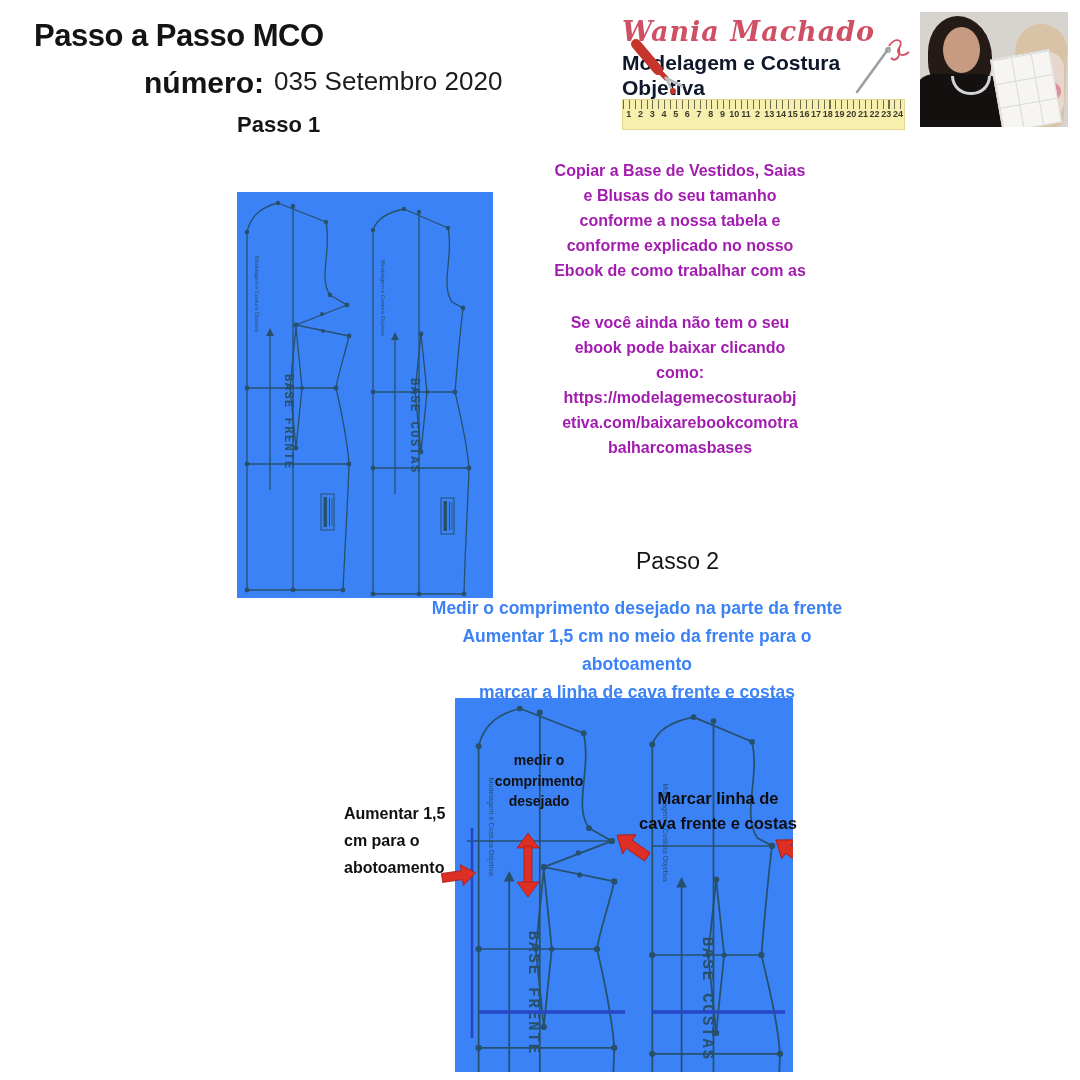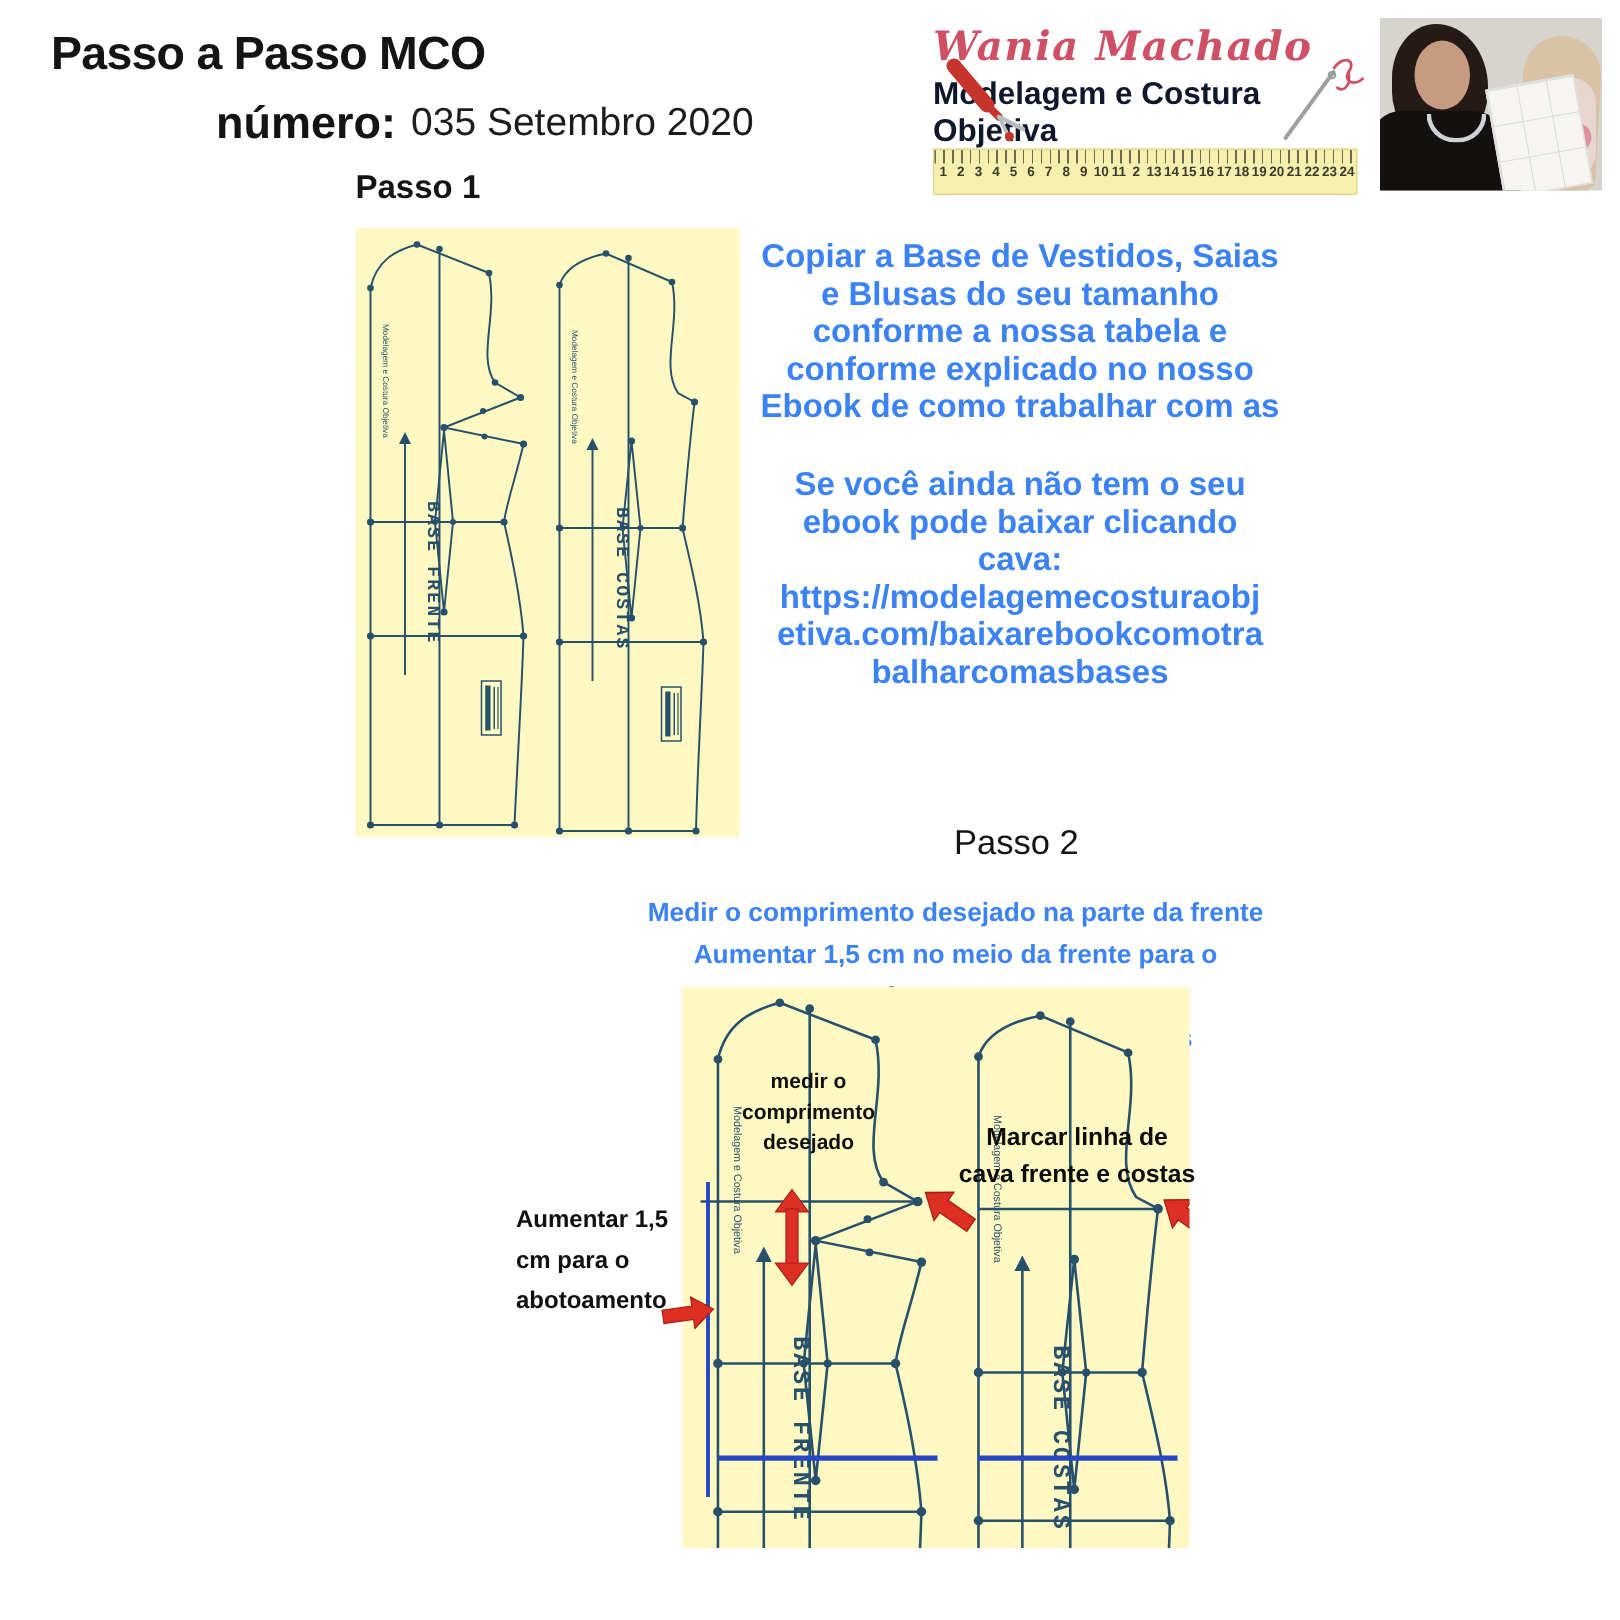--- a/index.html
+++ b/index.html
@@ -39,27 +39,27 @@
   .necklace{left:31px;top:64px;width:34px;height:16px;border:3px solid #cfd3d8;border-top:none;
             border-radius:0 0 20px 20px;background:transparent;}
   .paper{left:76px;top:42px;width:58px;height:72px;background:#f6f5f2;transform:rotate(-10deg);
          border:1px solid #ddd;background-image:linear-gradient(#d9d9d9 1px,transparent 1px),
          linear-gradient(90deg,#d9d9d9 1px,transparent 1px);background-size:20px 24px;}
 
   
   .passo1-heading{left:237px;top:112px;font-size:22px;font-weight:800;}
   .passo2-heading{left:636px;top:548px;font-size:23px;font-weight:400;}
 
-  .panel{background:#fef9c3;}
+  .panel{background:#3b82f6;margin-top:40px;}
   .panel1{left:237px;top:152px;width:256px;height:406px;}
   .panel2{left:455px;top:658px;width:338px;height:374px;}
 
   
   .textblock{left:500px;top:158px;width:360px;text-align:center;font-weight:700;
-             font-size:22px;line-height:25px;color:#3b82f6;}
+             font-size:16px;line-height:25px;color:#a21caf;}
   .textblock .gap{height:27px;}
 
   
   .p2desc{left:420px;top:594px;width:434px;text-align:center;font-size:17.5px;
           font-weight:600;line-height:28px;color:#3b82f6;}
 
   
   .medir{left:30px;top:52px;width:108px;text-align:center;font-size:14px;
          font-weight:600;line-height:20.5px;color:#101010;}
   .marcar{left:172px;top:88px;width:182px;text-align:center;font-size:16.5px;
@@ -246,21 +246,21 @@
 
 <div class="abs textblock">
   <div>Copiar a Base de Vestidos, Saias</div>
   <div>e Blusas do seu tamanho</div>
   <div>conforme a nossa tabela e</div>
   <div>conforme explicado no nosso</div>
   <div>Ebook de como trabalhar com as</div>
   <div class="gap"></div>
   <div>Se você ainda não tem o seu</div>
   <div>ebook pode baixar clicando</div>
-  <div>cava:</div>
+  <div>como:</div>
   <div>
     <div>https://modelagemecosturaobj</div>
     <div>etiva.com/baixarebookcomotra</div>
     <div>balharcomasbases</div>
   </div>
 </div>
 
 <div class="abs passo2-heading">Passo 2</div>
 <div class="abs p2desc">
   <div>Medir o comprimento desejado na parte da frente</div>

